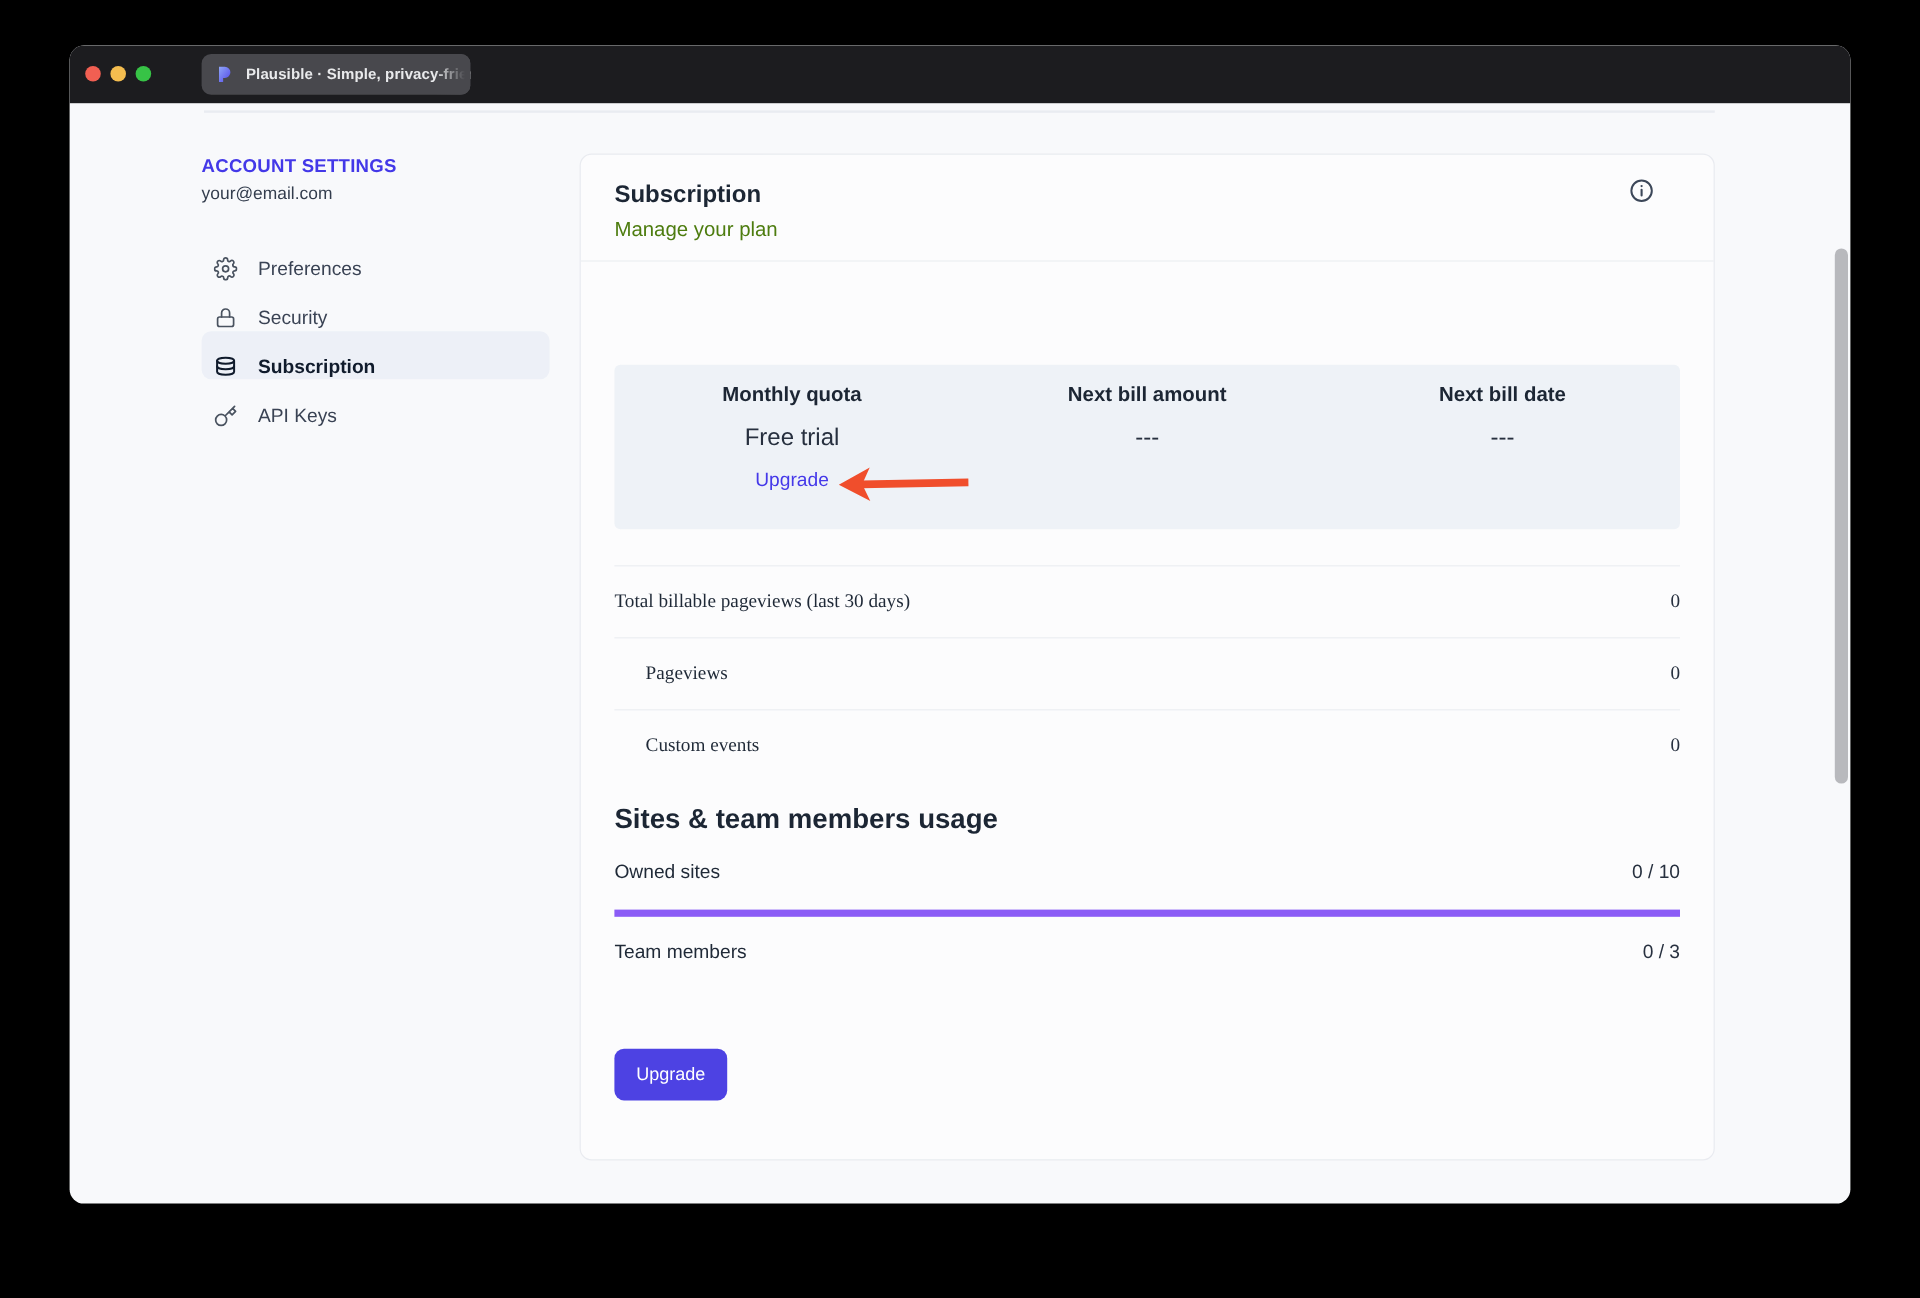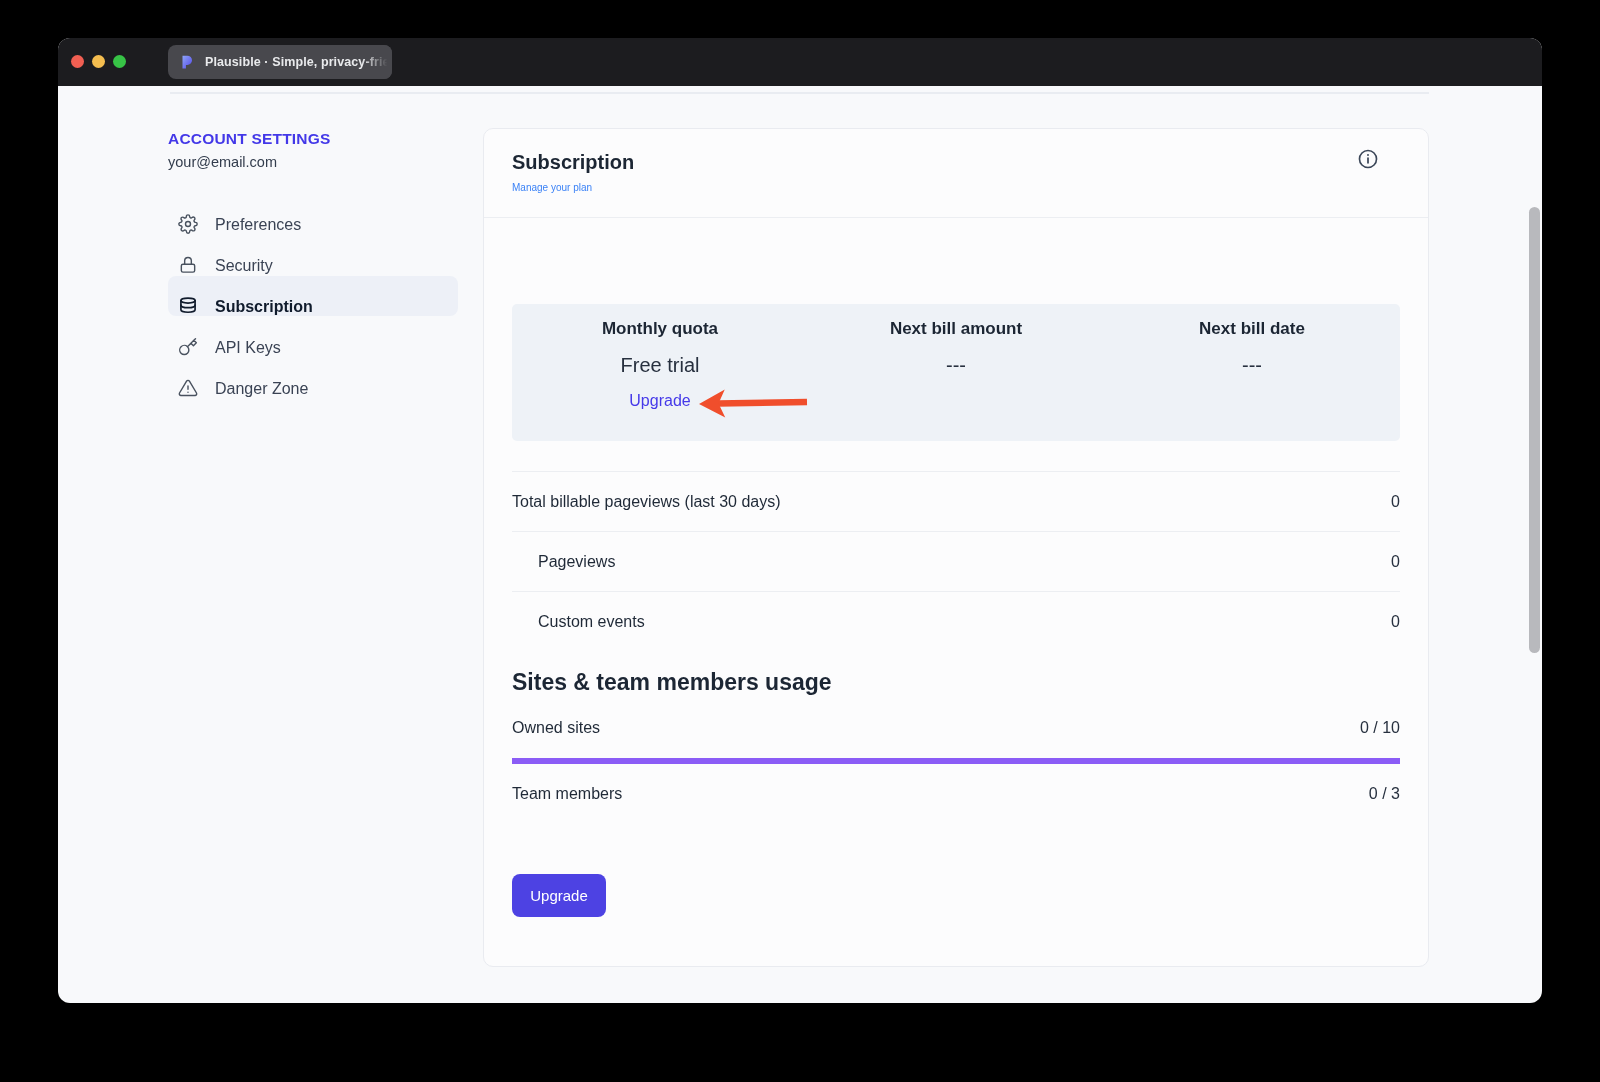--- a/index.html
+++ b/index.html
@@ -33,35 +33,35 @@
   .nav-item.active .ic{color:#101b2c;}
   svg.icon{width:20px;height:20px;stroke:currentColor;fill:none;stroke-width:1.7;
            stroke-linecap:round;stroke-linejoin:round;}
   .nav-item.active svg.icon{stroke-width:2;}
   
   .card{position:absolute;left:425px;top:42px;width:946px;height:839px;background:#fcfcfd;
         border:1px solid #e9ebf0;border-radius:10px;box-sizing:border-box;}
   .card-header{position:relative;height:89px;box-sizing:border-box;padding:22px 28px 0;
                border-bottom:1px solid #eceef2;}
   .card-title{margin:0;font-size:20px;font-weight:700;color:#1c2634;}
-  .card-sub{margin:8px 0 0;font-size:10px;color:#3b82f6;}
+  .card-sub{margin:8px 0 0;font-size:17px;color:#4d7c0f;}
   .info-btn{position:absolute;top:19px;right:49px;width:22px;height:22px;color:#3c4759;cursor:pointer;}
   .info-btn svg{width:22px;height:22px;stroke:currentColor;fill:none;stroke-linecap:round;}
   
   .quota-box{margin:86px 28px 0;height:137px;background:#eef2f7;border-radius:5px;display:flex;
              text-align:center;box-sizing:border-box;padding-top:15px;justify-content:flex-end;}
   .q-col{flex:1;}
   .q-label{font-size:17px;font-weight:700;color:#1c2634;line-height:20px;}
   .q-value{font-size:20px;color:#27303f;margin-top:13px;line-height:26px;}
   .q-link{display:inline-block;margin-top:12px;font-size:16px;color:#4539e9;line-height:22px;cursor:pointer;}
   .arrow-svg{position:absolute;left:208px;top:252px;transform:rotate(-1deg);pointer-events:none;}
   
   .usage-rows{margin:30px 28px 0;border-top:1px solid #eceef2;}
   .u-row{display:flex;align-items:center;justify-content:space-between;height:59px;
-         border-bottom:1px solid #eceef2;font-size:16px;color:#1f2937;}
+         border-bottom:1px solid #eceef2;font-size:16px;color:#1f2937;font-family:Liberation Serif, serif;}
   .u-row:last-child{border-bottom:none;}
   .u-row.indent .row-label{padding-left:26px;}
   .row-value{color:#27303f;}
   
   .sites-heading{margin:19px 28px 4px;font-size:23px;font-weight:700;color:#1c2634;line-height:24px;}
   .s-row{display:flex;align-items:center;justify-content:space-between;height:60px;margin:0 28px;
          font-size:16px;color:#1f2937;}
   .s-row.first{border-bottom:6px solid #8b5cf6;}
   
   .upgrade-btn{display:block;margin:50px 0 0 28px;min-width:94px;height:43px;padding:0 18px;
@@ -142,30 +142,20 @@
 
           <div class="nav-item">
             <span class="ic">
               <svg class="icon" viewBox="0 0 24 24">
                   <path d="M21 2l-2 2m-7.61 7.61a5.5 5.5 0 1 1-7.778 7.778 5.5 5.5 0 0 1 7.777-7.777zm0 0L15.5 7.5m0 0l3 3L22 7l-3-3m-3.5 3.5L19 4"></path>
                 </svg>
             </span>
             <span>API Keys</span>
           </div>
 
-          <div class="nav-item">
-            <span class="ic">
-              <svg class="icon" viewBox="0 0 24 24">
-                  <path d="M10.29 3.86L1.82 18a2 2 0 0 0 1.71 3h16.94a2 2 0 0 0 1.71-3L13.71 3.86a2 2 0 0 0-3.42 0z"></path>
-                  <line x1="12" y1="9.5" x2="12" y2="13.5"></line>
-                  <line x1="12" y1="17" x2="12.01" y2="17"></line>
-                </svg>
-            </span>
-            <span>Danger Zone</span>
-          </div>
 
         </nav>
       </aside>
 
       <section class="card">
 
         <div class="card-header">
           <h1 class="card-title">Subscription</h1>
           <p class="card-sub">Manage your plan</p>
           <span class="info-btn">

